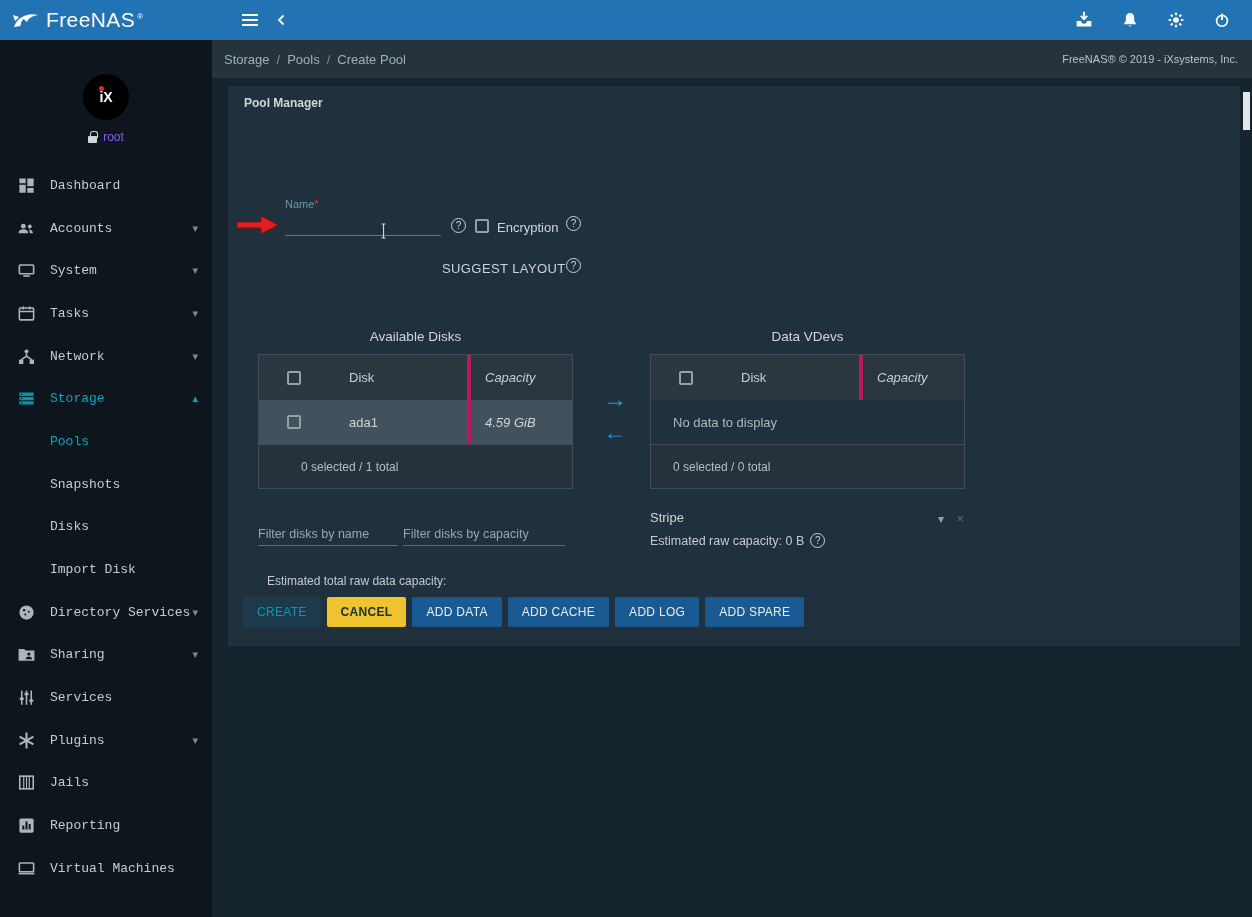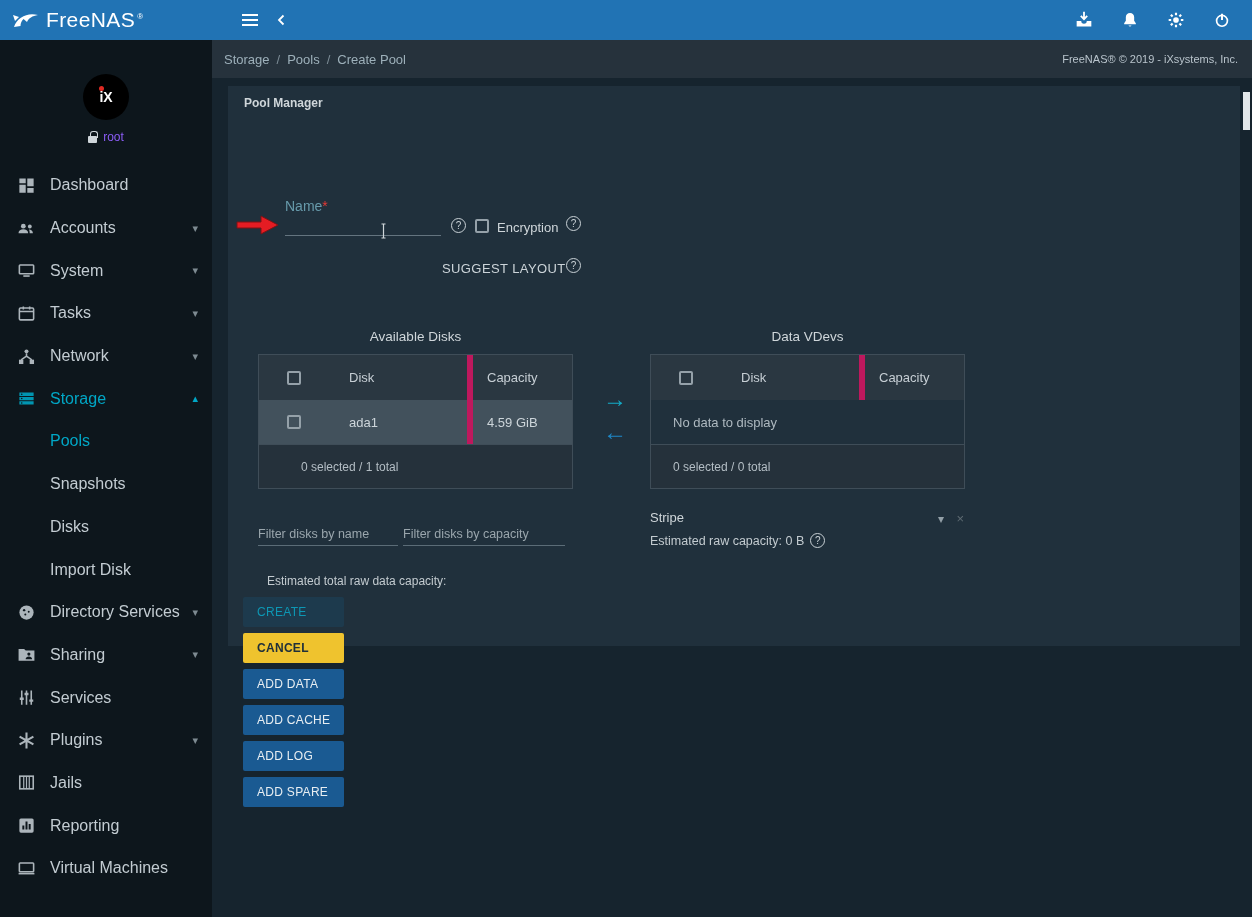--- a/index.html
+++ b/index.html
@@ -31,32 +31,32 @@
   .sidebar { position:absolute; top:40px; left:0; bottom:0; width:212px; background:#0d161c; z-index:15; }
   .side-head { position:absolute; top:34px; width:100%; text-align:center; }
   .ix-logo { width:46px; height:46px; border-radius:50%; background:#000; color:#fff; display:inline-flex; align-items:center; justify-content:center; font-size:14px; font-weight:bold; position:relative; }
   .ix-logo::after { content:""; position:absolute; top:12px; left:16px; width:5px; height:5px; border-radius:50%; background:#e02a23; }
   .user-row { margin-top:10px; font-size:12px; color:#8b5cf6; display:flex; align-items:center; justify-content:center; gap:6px; }
   .lock { width:9px; height:7px; background:#cfd6da; border-radius:1px; position:relative; display:inline-block; margin-top:4px; }
   .lock::before { content:""; position:absolute; top:-5px; left:1.5px; width:6px; height:6px; border:1.5px solid #cfd6da; border-bottom:none; border-radius:3px 3px 0 0; }
   .nav { position:absolute; top:124px; left:0; right:0; }
   .nav-item { height:42.7px; display:flex; align-items:center; padding:0 14px 0 16px; color:#c3ccd2; cursor:pointer; }
   .nav-item .nicon { width:20px; height:20px; margin-right:14px; display:flex; align-items:center; justify-content:center; opacity:.88; }
-  .nav-item .nlabel { font-size:16px; }
+  .nav-item .nlabel { font-size:13px;font-family:Liberation Mono, monospace; }
   .nav-item .caret { margin-left:auto; font-size:11px; color:#7e8b92; }
   .nav-item.teal, .nav-item.teal .caret { color:#00a7c6; }
   .nav-sub { padding-left:50px; }
   .nicon svg { width:19px; height:19px; }
 
   
   .content { position:absolute; top:78px; left:212px; right:0; bottom:0; background:#16242e; }
   .card { position:absolute; top:8px; left:16px; right:12px; height:560px; background:#20303c; }
   .card-title { position:absolute; left:16px; top:10px; font-size:12px; color:#cfd6da; }
 
-  .name-label { position:absolute; left:57px; top:112px; font-size:14px; color:#679aab; }
+  .name-label { position:absolute; left:57px; top:112px; font-size:11px; color:#679aab; }
   .name-label .req { color:#e53935; }
   .name-input { position:absolute; left:57px; top:124px; width:156px; height:26px; background:transparent; border:none; border-bottom:1px solid #64747f; color:#dfe6ea; font-size:13px; outline:none; }
   .ibeam { position:absolute; left:151px; top:137px; }
   .red-arrow { position:absolute; left:8px; top:127px; z-index:5; }
 
   .help { width:15px; height:15px; border:1.5px solid #c9d1d6; border-radius:50%; color:#c9d1d6; font-size:10px; display:inline-flex; align-items:center; justify-content:center; }
   .help1 { position:absolute; left:223px; top:132px; }
   .cb { width:14px; height:14px; border:2px solid #95a1a9; border-radius:2px; display:inline-block; }
   .enc-cb { position:absolute; left:247px; top:133px; }
   .enc-label { position:absolute; left:269px; top:134px; color:#cfd6da; }
@@ -68,40 +68,40 @@
   .title-left { left:30px; } .title-right { left:422px; }
 
   .dtable { position:absolute; top:268px; width:315px; border:1px solid #3f4d58; }
   .table-left { left:30px; } .table-right { left:422px; }
   .trow { display:flex; align-items:center; height:45px; }
   .thead { background:#2a3741; color:#c6ced4; }
   .tdata-hl { background:#42515c; }
   .tdata-empty { background:transparent; border-bottom:1px solid #3f4d58; color:#aeb9c0; padding-left:22px; }
   .c1 { width:70px; display:flex; justify-content:center; }
   .c2 { flex:1; padding-left:20px; }
-  .c3 { width:105px; padding-left:14px; border-left:6px solid #be185d; align-self:stretch; display:flex; align-items:center; }
+  .c3 { width:105px; padding-left:14px; border-left:4px solid #be185d; align-self:stretch; display:flex; align-items:center;font-style:italic; }
   .tfoot { height:43px; display:flex; align-items:center; background:#25313b; font-size:12px; color:#b4bec5; }
   .tfoot.padL { padding-left:42px; } .tfoot.padR { padding-left:22px; }
   .table-left .tdata-hl { border-bottom:1px solid #3f4d58; }
 
   .xfer { position:absolute; left:372px; width:30px; text-align:center; font-size:24px; line-height:1; }
   .xfer-right { top:301px; color:#13aac6; }
   .xfer-left { top:334px; color:#1e88c7; }
 
   .filter-input { position:absolute; top:436px; height:24px; background:transparent; border:none; border-bottom:1px solid #5b6c77; color:#5eead4; font-size:12.5px; outline:none; }
   .filter-input::placeholder { color:#9aa6ad; }
   .filter1 { left:30px; width:140px; } .filter2 { left:175px; width:162px; }
 
   .stripe-row { position:absolute; left:422px; top:424px; width:316px; height:20px; color:#cfd6da; cursor:pointer; }
   .stripe-caret { position:absolute; right:22px; top:2px; color:#93a0a8; font-size:12px; }
   .stripe-clear { position:absolute; right:2px; top:1px; color:#5f6b73; font-size:13px; }
   .est-raw { position:absolute; left:422px; top:447px; color:#c3cbd0; font-size:12.5px; display:flex; align-items:center; gap:6px; }
   .est-total { position:absolute; left:39px; top:488px; color:#c3cbd0; font-size:12px; }
 
-  .actions { position:absolute; left:15px; top:511px; display:flex; gap:6px;flex-direction:column; }
+  .actions { position:absolute; left:15px; top:511px; display:flex; gap:6px; }
   .btn { height:30px; padding:0 14px; font-size:12px; letter-spacing:.3px; border-radius:2px; display:flex; align-items:center; }
   .btn-disabled { background:#1d3a4d; color:#0d97b4; }
   .btn-warn { background:#efc32e; color:#20303a; font-weight:bold; }
   .btn-primary { background:#1a5a92; color:#e8eef2; }
 
   .scroll-thumb { position:absolute; right:2px; top:92px; width:7px; height:38px; background:#e2e6e8; z-index:30; }
 </style>
 </head>
 <body>
 

